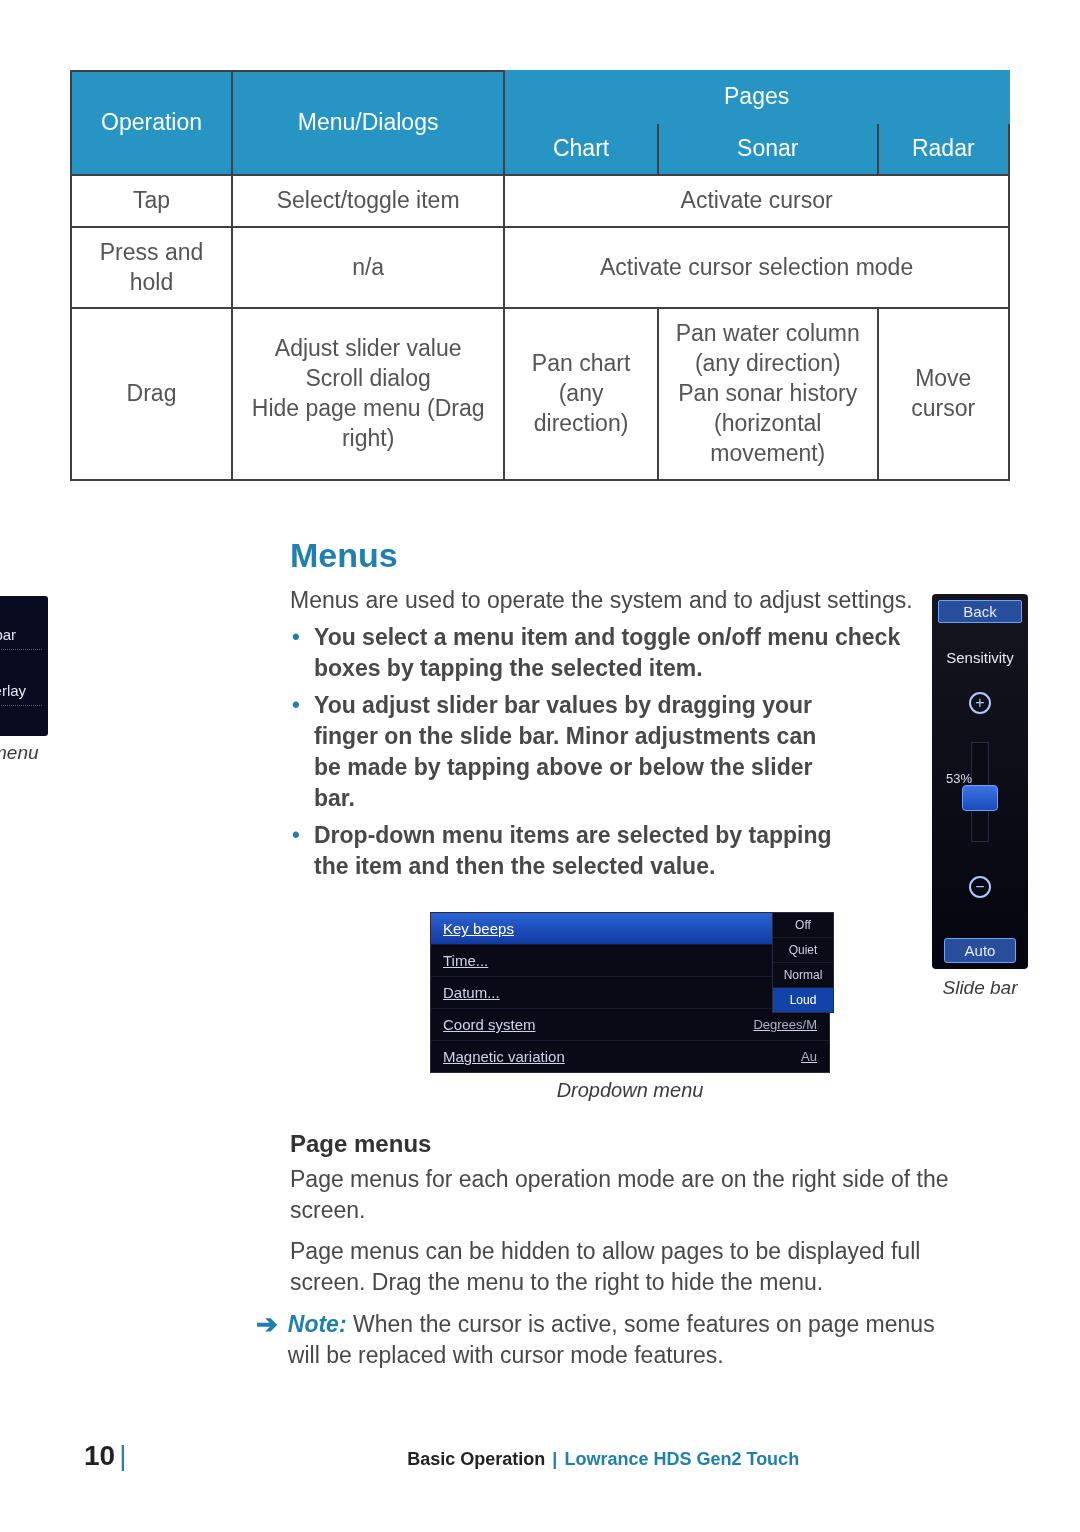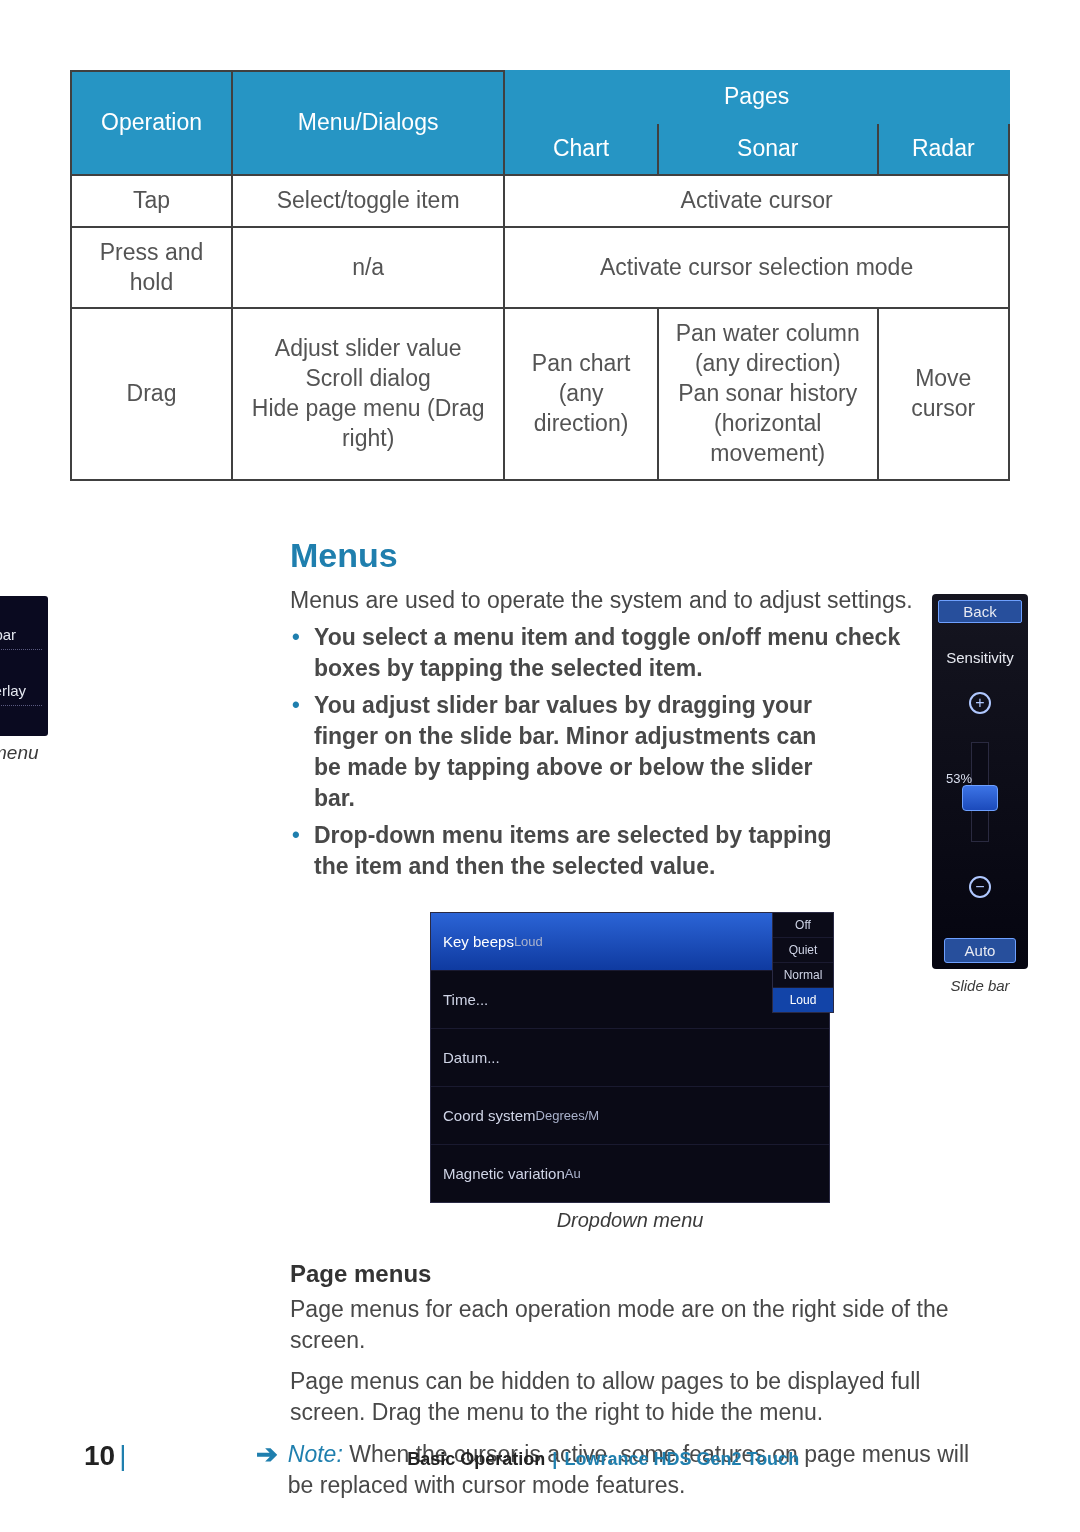--- a/index.html
+++ b/index.html
@@ -73,48 +73,48 @@
   .slide-thumb .back { background:#274f9c; width:100%; text-align:center; border:1px solid #6ea0ff; border-radius:2px; padding:2px 0; font-size:15px; }
   .slide-thumb .sens { margin-top:6px; font-size:15px; }
   .slide-thumb .plus, .slide-thumb .minus {
     width:22px;height:22px;border:2px solid #b0c8ff;border-radius:50%;
     margin-top:6px; display:flex;align-items:center;justify-content:center;color:#b0c8ff;font-size:16px;
   }
   .slide-thumb .track { flex:1; width:18px; background:#0b0b16; border:1px solid #2a2a40; margin:8px 0; position:relative; border-radius:0;}
   .slide-thumb .pct { position:absolute; top:28px; left:-26px; font-size:13px; color:#dadfef; }
   .slide-thumb .knob { position:absolute; top:42px; left:-10px; width:36px; height:26px; background:linear-gradient(#3d74e6,#1b4abb); border-radius:4px; border:1px solid #6ea0ff;}
   .slide-thumb .auto { background:#274f9c; width:86%; text-align:center; border:1px solid #6ea0ff; border-radius:3px; padding:3px 0; font-size:15px;margin-top:20px; }
-  .slide-thumb .cap { font-style: italic; font-size: 15px; color: #3a3a3a; margin-top: 8px; }
+  .slide-thumb .cap { font-style: italic; font-size: 19px; color: #3a3a3a; margin-top: 8px; }
 
   
   .dd-wrap { margin: 30px auto 8px auto; width: 400px; text-align: center; }
   .dd-box {
     width: 400px; background: #0a0a16; border: 1px solid #2a2a44;
     text-align: left; font-size: 15px; color: #cfd4e6;
   }
-  .dd-row { display:flex; justify-content:flex-start; align-items:center;
-    padding: 20px 12px; border-bottom:1px solid #1a1a30; }
+  .dd-row { display:flex; justify-content:space-between; align-items:center;
+    padding: 7px 12px; border-bottom:1px solid #1a1a30;text-decoration:underline; }
   .dd-row:last-child { border-bottom:none; }
   .dd-row.sel { background: linear-gradient(#2b64d6,#0f3aa0); color:#fff; }
   .dd-row .rhs { font-size:13px; color:#aab2cc; }
   .dd-opts {
     position:absolute; right:-4px; top:0; width:62px; background:#0b0b18; border:1px solid #2a2a44;
     font-size:12px;
   }
   .dd-opts div { padding:5px 8px; border-bottom:1px solid #1a1a30; color:#cfd4e6;}
   .dd-opts div:last-child{ border-bottom:none; background:#1244a8; color:#fff;}
   .dd-wrap { position:relative; }
   .dd-cap { font-style: italic; font-size: 20px; color: #3a3a3a; margin-top: 6px; }
 
   h3.sub { font-size: 24px; font-weight: 700; color: #333; margin-top: 28px; margin-bottom: 6px; }
   p.body { font-size: 23px; font-weight: 300; color: #484848; line-height: 1.35; margin-bottom: 10px; }
 
   .note-row { display:flex; align-items:flex-start; gap:10px; margin-left:-34px; }
   .note-arrow { color:#1f7fae; font-size:26px; font-weight:700; line-height:1.2; }
-  .note-label { color:#1f7fae; font-weight:400; font-style:italic; }
+  .note-label { color:#1f7fae; font-weight:700; font-style:italic; }
   .note-text { font-size:23px; font-weight:300; color:#484848; line-height:1.35; }
 
   
   .footer {
     position: absolute; bottom: 60px; left: 0; width: 100%;
     display: flex; align-items: baseline; padding-left: 12px;
   }
   .page-num { font-size: 28px; font-weight: 700; color: #222; margin-left: 72px; }
   .page-num .bar { font-weight:300; color:#1f7fae; margin-left:4px;}
   .footer-text { margin: 0 auto; font-size: 18px; }

